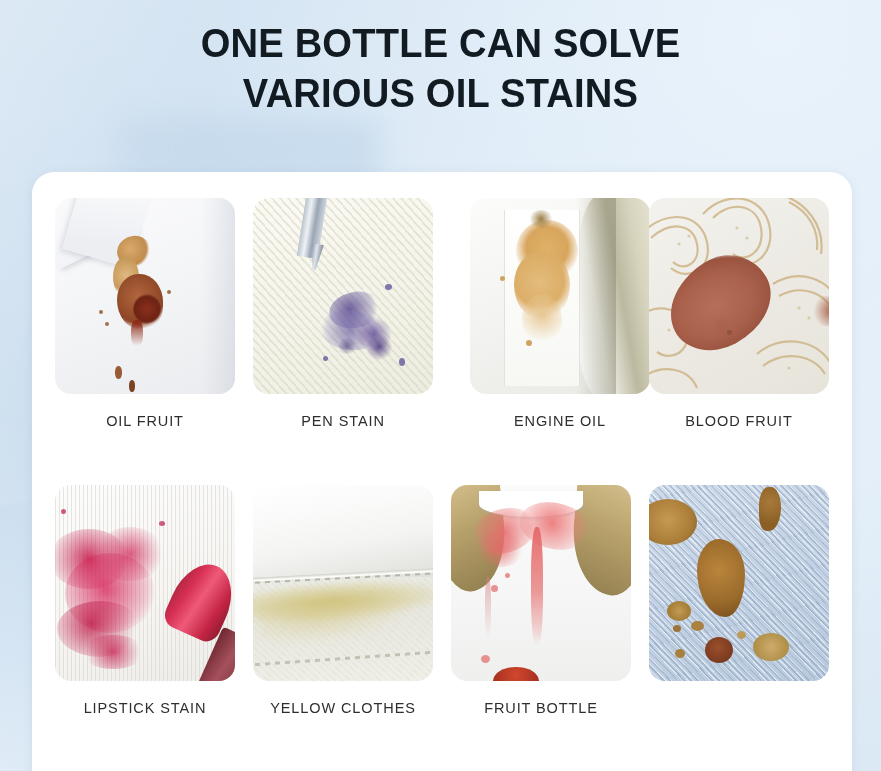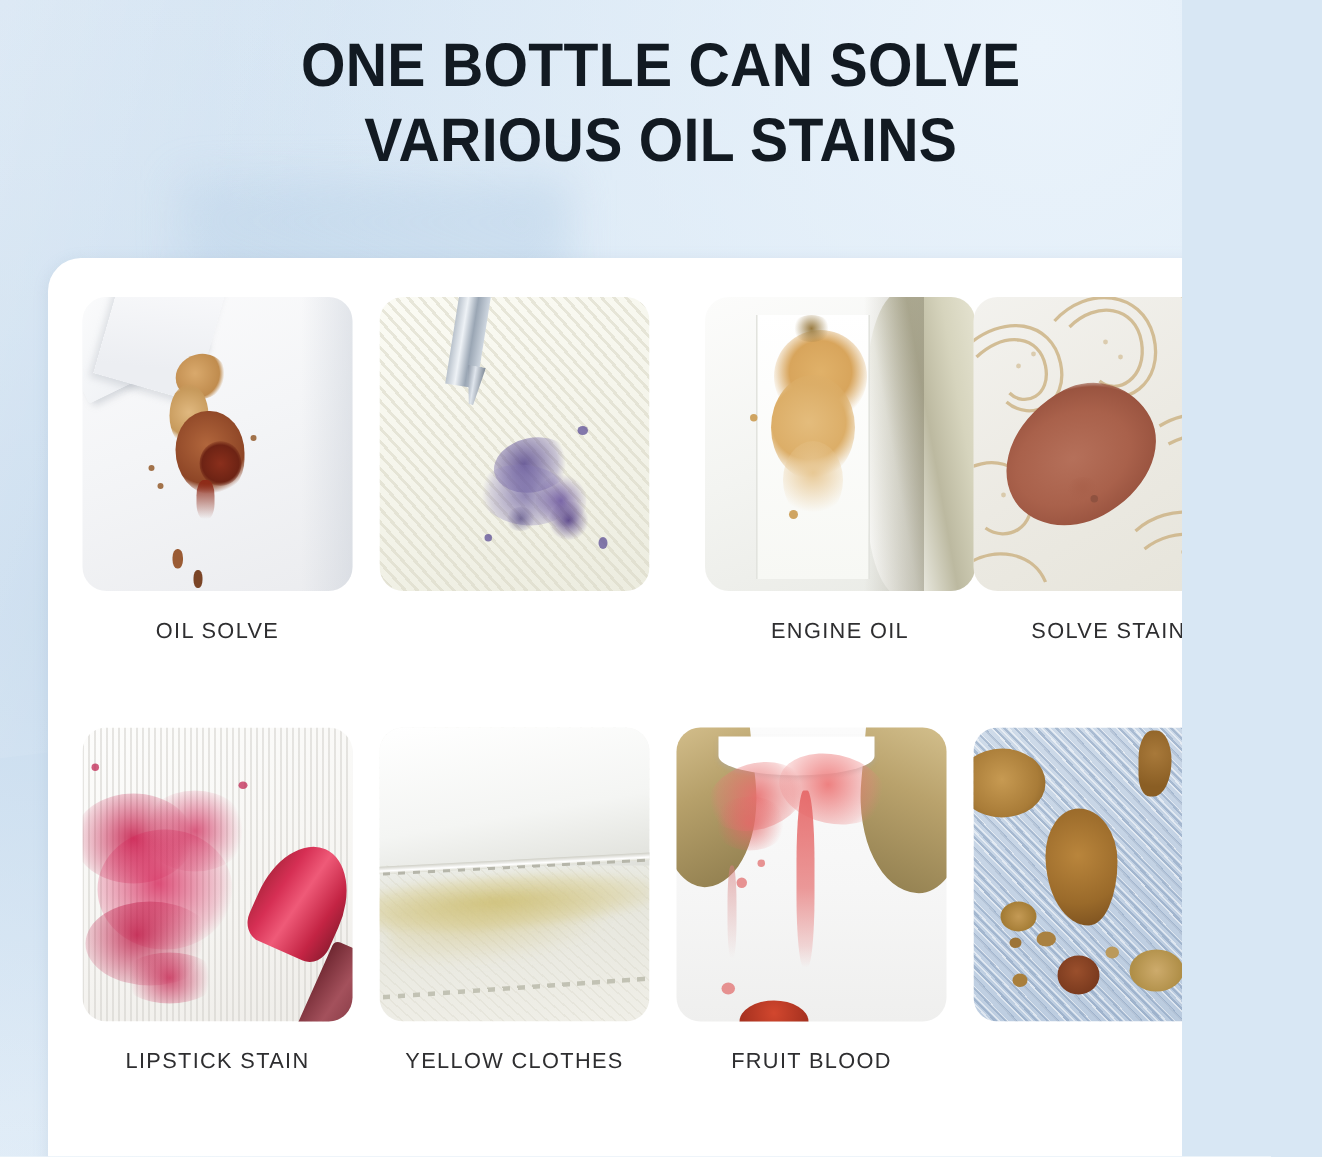--- a/index.html
+++ b/index.html
@@ -2,21 +2,21 @@
 <html><head>
 <meta charset="utf-8">
 <style>
   html,body{margin:0;padding:0;}
   body{
     width:881px;height:771px;overflow:hidden;
     font-family:"Liberation Sans", sans-serif;
     background:#d8e7f4;
   }
   .page{
-    position:relative;width:788px;height:771px;overflow:hidden;
+    position:relative;width:881px;height:771px;overflow:hidden;
     background:
       radial-gradient(circle at 88% 4%, #eaf3fb 0%, rgba(234,243,251,0) 55%),
       radial-gradient(circle at 6% 52%, #c9dcee 0%, rgba(201,220,238,0) 48%),
       linear-gradient(160deg,#d3e3f2 0%,#d9e8f5 38%,#e3eef8 70%,#dbe9f5 100%);
   }
   .bg-streak{
     position:absolute;left:-40px;top:-30px;width:300px;height:520px;
     background:linear-gradient(115deg, rgba(255,255,255,.30), rgba(255,255,255,0) 62%);
     transform:rotate(-7deg);pointer-events:none;
   }
@@ -305,36 +305,37 @@
           <div class="blob s2"></div>
           <div class="blob s3"></div>
           <div class="blob s4"></div>
           <div class="blob s5"></div>
           <div class="blob s6"></div>
           <div class="blob s7"></div>
           <div class="blob sp" style="left:44px;top:112px;"></div>
           <div class="blob sp" style="left:112px;top:92px;"></div>
           <div class="blob sp" style="left:50px;top:124px;"></div>
         </div>
-        <div class="caption">OIL SOLVE</div>
+        <div class="caption">OIL FRUIT</div>
       </div>
 
       <div class="cell" style="left:221px;top:26px;">
         <div class="tile t2">
           <div class="pen"></div>
           <div class="pentip"></div>
           <div class="ink i1"></div>
           <div class="ink i2"></div>
           <div class="ink i3"></div>
           <div class="ink i4"></div>
           <div class="ink i5"></div>
           <div class="ink idot" style="left:132px;top:86px;width:7px;height:6px;"></div>
           <div class="ink idot" style="left:146px;top:160px;width:6px;height:8px;"></div>
           <div class="ink idot" style="left:70px;top:158px;width:5px;height:5px;"></div>
         </div>
+        <div class="caption">PEN STAIN</div>
       </div>
 
       <div class="cell" style="left:438px;top:26px;">
         <div class="tile t3">
           <div class="fold"></div>
           <div class="shadow"></div>
           <div class="pocket"></div>
           <div class="blob o1"></div>
           <div class="blob o2"></div>
           <div class="blob o3"></div>
@@ -371,21 +372,21 @@
                 <circle cx="160" cy="120" r="1.6"></circle>
               <circle cx="140" cy="170" r="1.6"></circle>
                 <circle cx="20" cy="132" r="1.6"></circle>
             </g>
           </svg>
           <div class="bl"></div>
           <div class="bl2"></div>
           <div class="bl3"></div>
           <div class="blob bdot" style="left:78px;top:132px;width:5px;height:5px;"></div>
         </div>
-        <div class="caption">SOLVE STAIN</div>
+        <div class="caption">BLOOD FRUIT</div>
       </div>
 
       <div class="cell" style="left:23px;top:313px;">
         <div class="tile t5">
           <div class="lp l1"></div>
           <div class="lp l2"></div>
           <div class="lp l3"></div>
           <div class="lp l4"></div>
           <div class="lp l5"></div>
           <div class="lp ldot" style="left:104px;top:36px;width:6px;height:5px;"></div>
@@ -417,21 +418,21 @@
           <div class="pk p1"></div>
           <div class="pk p2"></div>
           <div class="pk p3"></div>
           <div class="drip"></div>
           <div class="drip2"></div>
           <div class="pk pdot" style="left:40px;top:100px;width:7px;height:7px;"></div>
           <div class="pk pdot" style="left:54px;top:88px;width:5px;height:5px;"></div>
           <div class="pk pdot" style="left:30px;top:170px;width:9px;height:8px;"></div>
           <div class="bottomfruit"></div>
         </div>
-        <div class="caption">FRUIT BLOOD</div>
+        <div class="caption">FRUIT BOTTLE</div>
       </div>
 
       <div class="cell" style="left:617px;top:313px;">
         <div class="tile t8">
           <div class="cf c1"></div>
           <div class="cf c2"></div>
           <div class="cf c3"></div>
           <div class="cf c4"></div>
           <div class="cf c5"></div>
           <div class="cf c6"></div>

